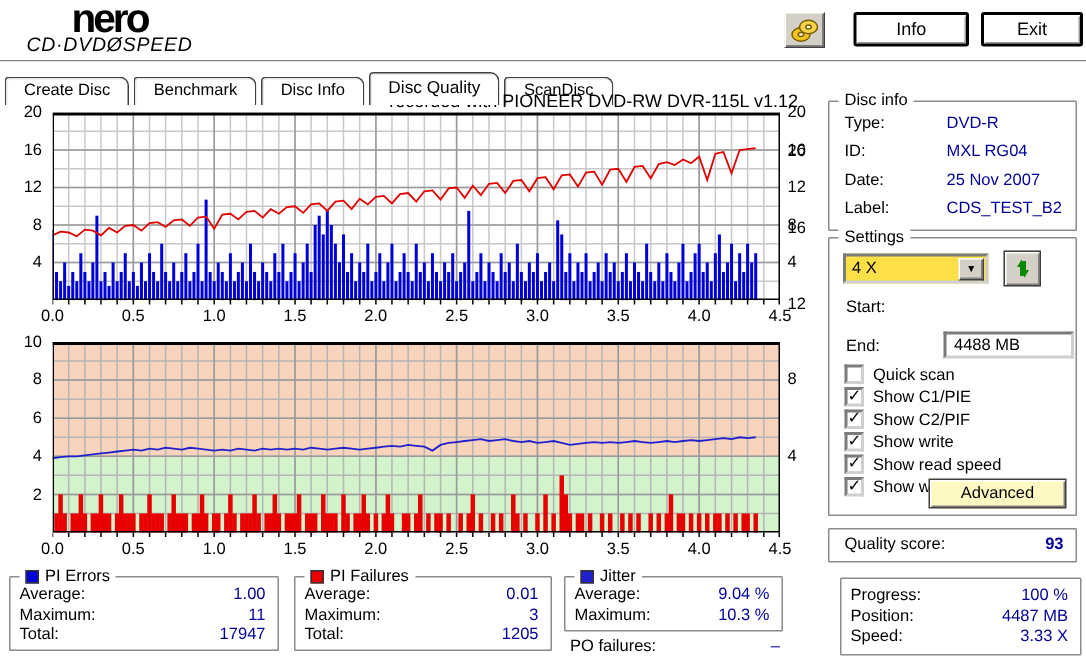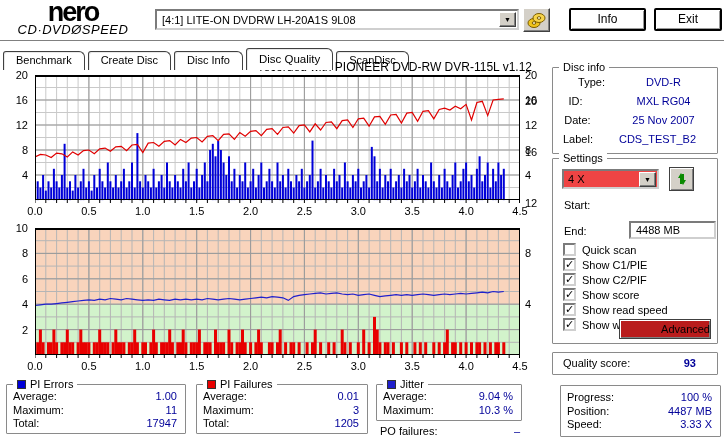--- a/index.html
+++ b/index.html
@@ -49,39 +49,39 @@
   #chartwrap1 .xlabels { top:132px; }
   .xlab { position:absolute; width:26px; text-align:center; font-size:11px; }
   
   .groupbox { position:absolute; border:1px solid #8a8a8a; border-radius:1px;
     box-shadow:1px 1px 0 #fff, inset 1px 1px 0 #fff; background:#fff; }
   .gb-title { position:absolute; top:-7px; left:6px; background:#fff; padding:0 4px;
     white-space:nowrap; display:flex; align-items:center; gap:4px; }
   .swatch { width:9px; height:9px; border:1px solid #333; display:inline-block; }
   
   #disc-info { left:552px; top:67px; width:166px; height:87px; }
-  .ib-row { position:absolute; left:10px; right:21px; display:flex;justify-content:center; }
+  .ib-row { position:absolute; left:10px; right:8px; display:flex; }
   .ib-row .lbl { width:68px; }
   .navy { color:#000099; }
   #settings { left:552px; top:158px; width:166px; height:186px;padding-left:34px; }
-  #speed-select { position:absolute; left:9px; top:10px; width:97px; height:20px; background:#ef4444;
+  #speed-select { position:absolute; left:9px; top:10px; width:97px; height:20px; background:#fde047;
     border:2px inset #cfcfcf; display:flex; align-items:center; }
   #speed-select .dtext { flex:1; padding-left:4px; }
   #refresh-btn { position:absolute; left:116px; top:8px; width:25px; height:24px; background:#d4d0c8;
     border:1px solid #404040; box-shadow:inset 1px 1px 0 #fff, inset -1px -1px 0 #808080;
     display:flex; align-items:center; justify-content:center; }
   .field { position:absolute; left:76px; width:87px; height:18px; background:#fff;
     border:2px inset #cfcfcf; padding:1px 0 0 5px; }
   .field-lbl { position:absolute; left:11px; }
   .cbrow { position:absolute; left:10px; display:flex; align-items:center; gap:6px; height:13px; }
   .cb { width:13px; height:13px; background:#fff; border:2px inset #cfcfcf; font-size:11px;
     line-height:9px; text-align:center; font-weight:bold; }
-  #advanced-btn { position:absolute; left:66px; top:160px; width:92px; height:20px; background:#b91c1c;
+  #advanced-btn { position:absolute; left:66px; top:160px; width:92px; height:20px; background:#fef9c3;
     border:1px solid #404040; box-shadow:inset 1px 1px 0 #fff, inset -1px -1px 0 #808080;
-    text-align:right; line-height:18px; }
+    text-align:center; line-height:18px; }
   #quality-box { left:552px; top:352px; width:166px; height:23px; }
   #quality-box .ib-row { top:4px; }
   #quality-box .val { margin-left:auto;font-weight:bold; }
   
   .statbox { background:#fff; }
   #pie-box { left:6px; top:384px; width:180px; height:50px; }
   #pif-box { left:196px; top:384px; width:172px; height:50px;text-align:center; }
   #jit-box { left:376px; top:384px; width:146px; height:37px; }
   #prog-box { left:560px; top:385px; width:161px; height:52px; }
   .srow { display:flex; padding:0 8px 0 6px; line-height:13.5px; }
@@ -91,40 +91,36 @@
   #po-row .val { margin-left:auto; }
 </style>
 </head>
 <body>
 
 <div id="header">
   <div id="logo">
     <div class="brand">nero</div>
     <div class="product"><span>CD·DVD</span><span>Ø</span><span>SPEED</span></div>
   </div>
-  <div id="drive-select">
-    <span class="dtext">[4:1]   LITE-ON DVDRW LH-20A1S 9L08</span>
-    <span class="drop-btn">▼</span>
-  </div>
   <div id="disc-btn">
     <svg width="19" height="17" viewBox="0 0 19 17">
       <ellipse cx="7" cy="11" rx="6" ry="4.5" fill="#f0c41b" stroke="#7a5c00"></ellipse>
       <ellipse cx="7" cy="11" rx="1.8" ry="1.3" fill="#fffbe0" stroke="#7a5c00"></ellipse>
       <ellipse cx="12" cy="6" rx="6" ry="4.5" fill="#f7d44a" stroke="#7a5c00"></ellipse>
       <ellipse cx="12" cy="6" rx="1.8" ry="1.3" fill="#fffbe0" stroke="#7a5c00"></ellipse>
     </svg>
   </div>
   <div id="start-btn" class="cmd-btn">Info</div>
   <div id="exit-btn" class="cmd-btn">Exit</div>
 </div>
 <div id="header-sep"></div>
 
 <div id="tabs">
+  <div class="tab">Create Disc</div>
   <div class="tab">Benchmark</div>
-  <div class="tab">Create Disc</div>
   <div class="tab">Disc Info</div>
   <div class="tab active">Disc Quality</div>
   <div class="tab">ScanDisc</div>
 </div>
 
 <div id="chart-title">recorded with PIONEER DVD-RW  DVR-115L v1.12</div>
 
 <div id="chartwrap0" class="chartwrap">
   <div class="ylab-left">
       <div class="ylab" style="top: -6px;">20</div>
@@ -753,21 +749,21 @@
   <div class="cbrow" style="top:99px">
     <span class="cb">✓</span>
     <span>Show C1/PIE</span>
     </div>
   <div class="cbrow" style="top:114px">
     <span class="cb">✓</span>
     <span>Show C2/PIF</span>
     </div>
   <div class="cbrow" style="top:129px">
     <span class="cb">✓</span>
-    <span>Show score</span>
+    <span>Show write</span>
     </div>
   <div class="cbrow" style="top:144px">
     <span class="cb">✓</span>
     <span>Show read speed</span>
     </div>
   <div class="cbrow" style="top:159px">
     <span class="cb">✓</span>
     <span>Show write speed</span>
     </div>
 

